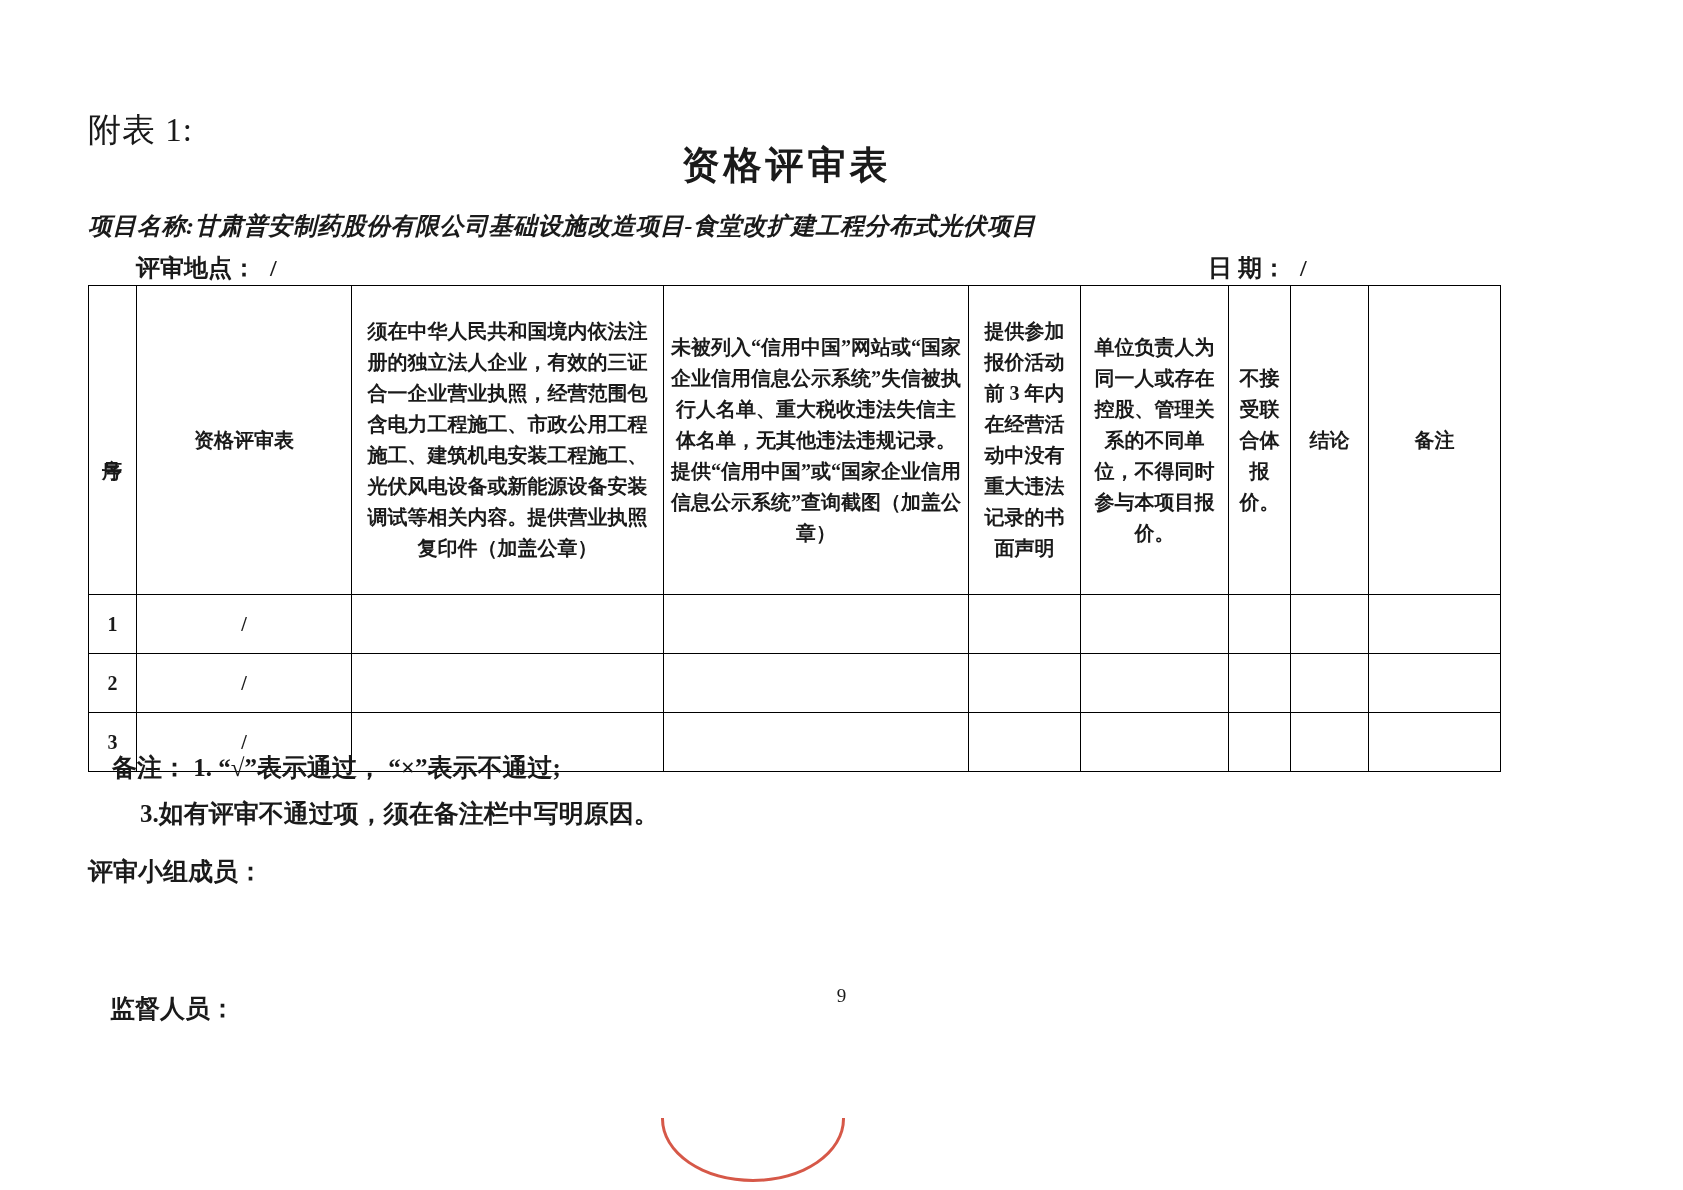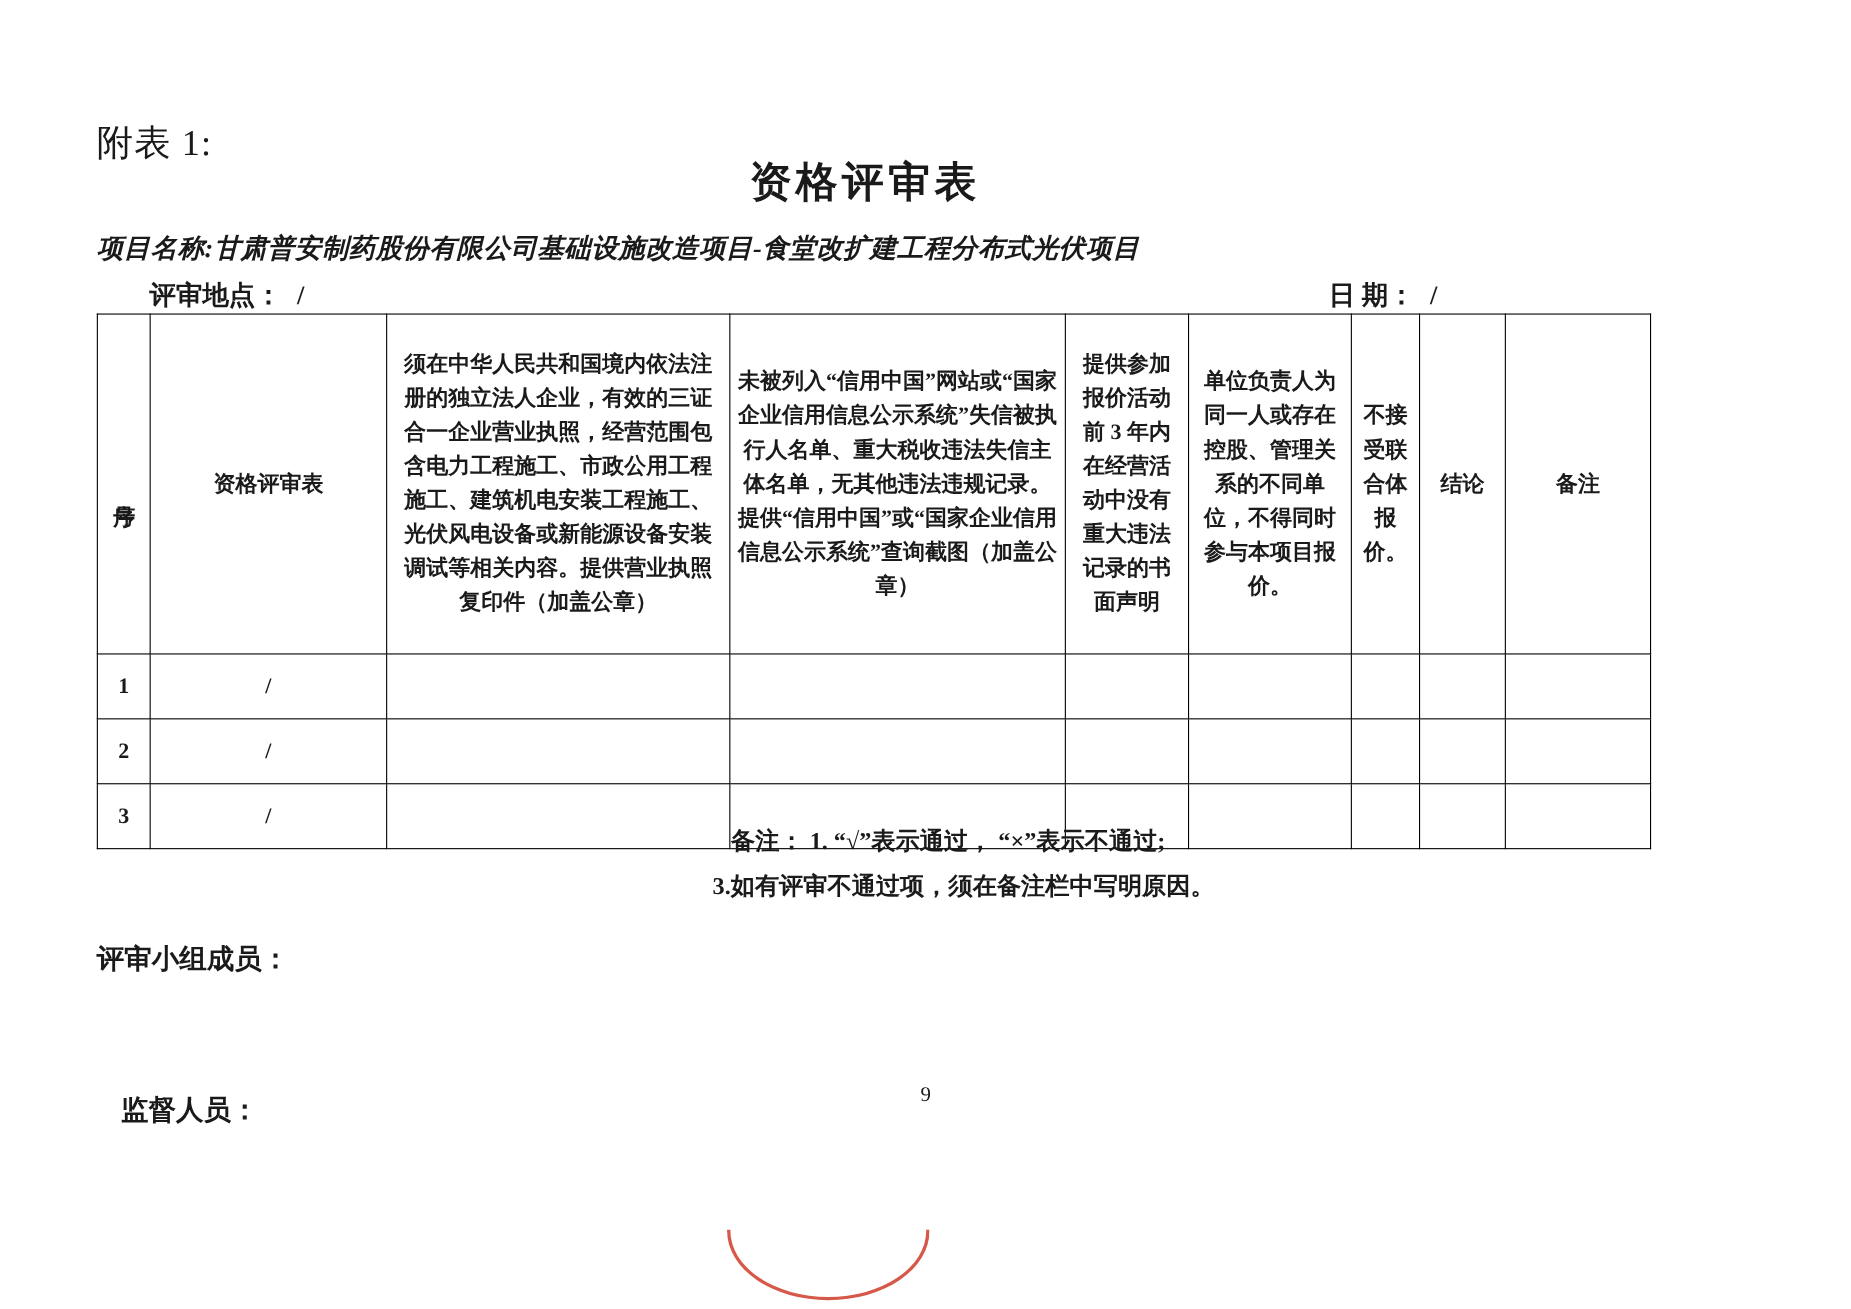--- a/index.html
+++ b/index.html
@@ -111,25 +111,24 @@
     font-size: 20.5px;
   }
   .cell-narrow {
     font-size: 20px;
     line-height: 1.5;
   }
   .notes {
     position: absolute;
     left: 112px;
     top: 745px;
-    font-size: 22px;
+    font-size: 25px;
     font-weight: bold;
     line-height: 1.85;
     width: 1500px;
-    text-align: center;
   }
   .notes .n1 { display: block; }
   .notes .n2 { display: block; padding-left: 28px; }
   .notes .n3 { display: block; padding-left: 28px; }
   .sign-members {
     position: absolute;
     left: 88px;
     top: 855px;
     font-size: 25px;
     font-weight: bold;

